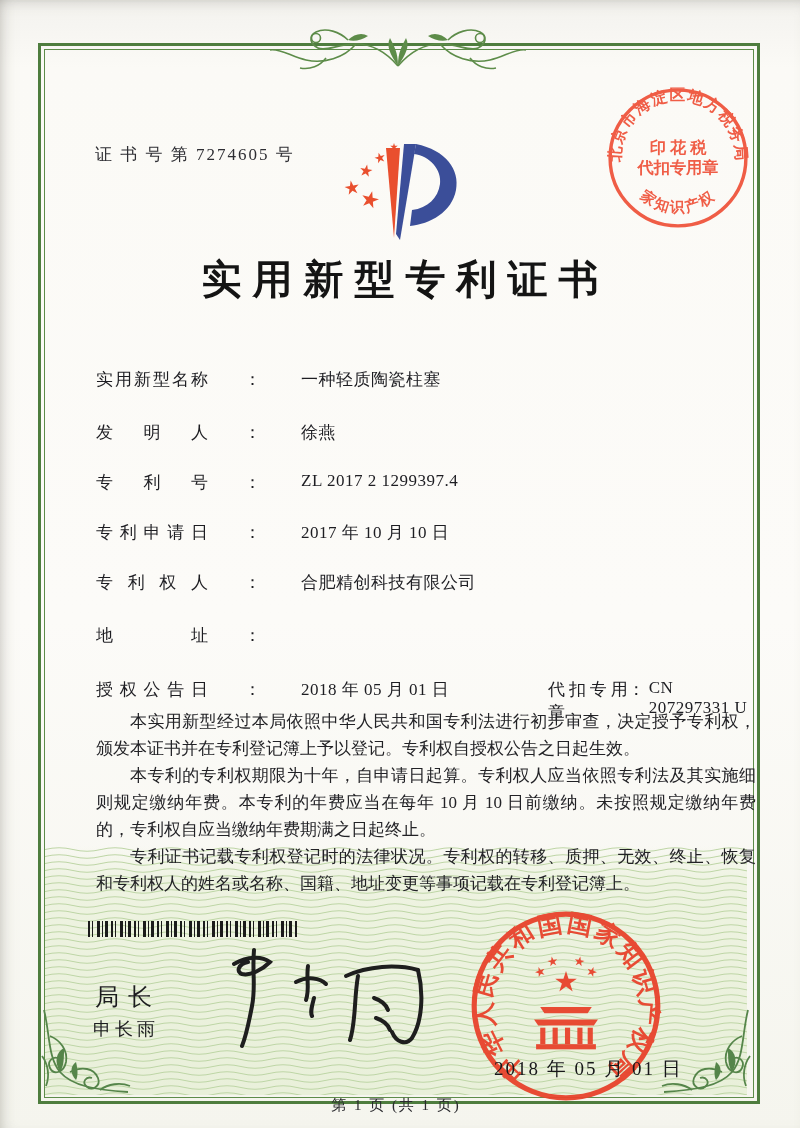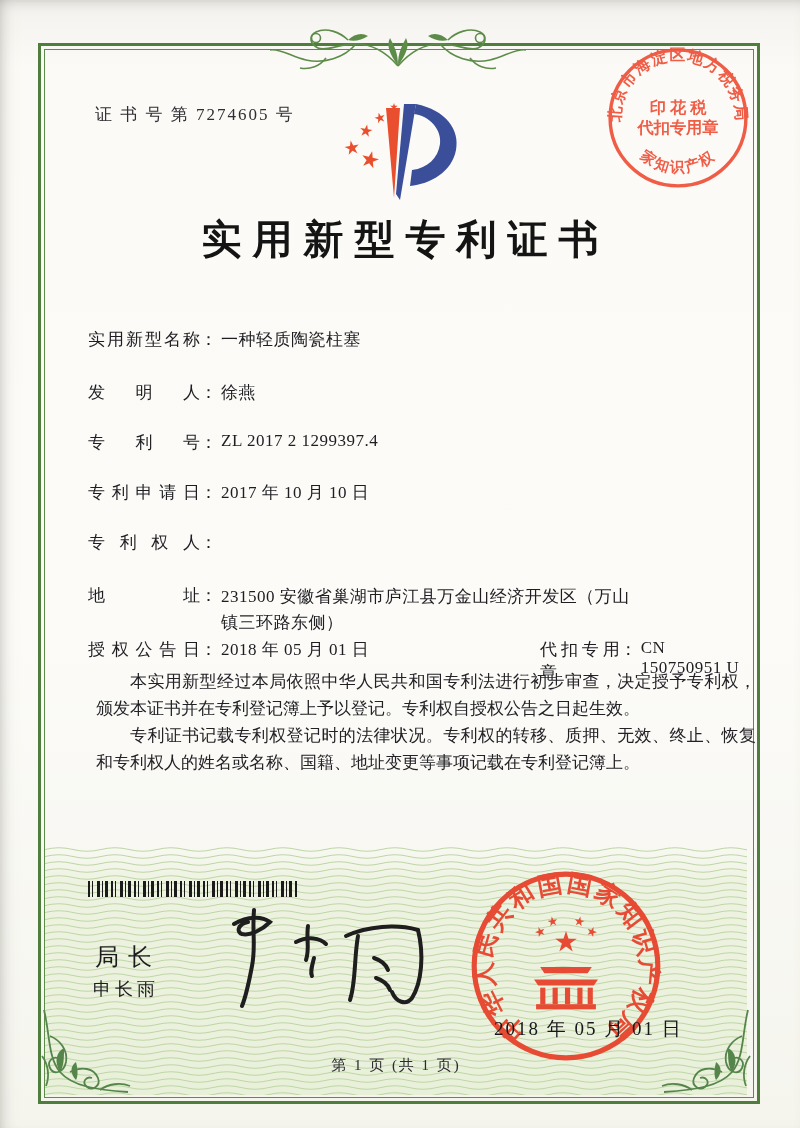--- a/index.html
+++ b/index.html
@@ -23,33 +23,33 @@
     position:absolute;inset:3px;
     border:1px solid #5d8c49;
   }
   
   .pattern-zone{
     position:absolute;left:45px;top:846px;width:702px;height:249px;
     background:linear-gradient(180deg,rgba(238,243,225,0) 0%,#eef3e1 14%,#e9f0da 100%);
     overflow:hidden;
   }
   .pattern-zone svg{position:absolute;left:0;top:0;}
-  .content{position:absolute;inset:0;z-index:3;}
+  .content{position:absolute;inset:0;z-index:3;margin-top:40px;}
   .certno{
     position:absolute;left:95px;top:103px;
     font-size:17px;color:#2e2e33;letter-spacing:2px;
   }
   .logo{position:absolute;left:330px;top:98px;}
   .title{
     position:absolute;left:0;top:212px;width:800px;
     text-align:center;font-size:40px;font-weight:bold;color:#141414;
     letter-spacing:11px;text-indent:11px;
   }
   .stamp-top{position:absolute;left:602px;top:42px;opacity:.92;}
-  .field-row{position:absolute;left:88px;font-size:17px;color:#1d1d22;display:flex;align-items:flex-start;}
+  .field-row{position:absolute;left:96px;font-size:17px;color:#1d1d22;display:flex;align-items:flex-start;gap:36px;}
   .field-label{display:inline-block;width:112px;text-align:justify;text-align-last:justify;color:#1d1d22;}
   .field-colon{display:inline-block;margin:0 4px 0 0;}
   .field-value{display:inline-block;letter-spacing:.5px;}
   .addr-value{width:420px;line-height:26px;}
   .grant-right{position:absolute;left:452px;top:0;font-size:17px;display:flex;}
   .grant-right .field-label{width:95px;}
   .body-text{
     position:absolute;left:96px;top:668px;width:660px;
     font-size:17px;line-height:27px;color:#222226;text-align:justify;
   }
@@ -193,40 +193,41 @@
       <span class="field-value">ZL 2017 2 1299397.4</span>
     </div>
     <div class="field-row" style="top:481px;">
       <span class="field-label">专利申请日</span>
         <span class="field-colon">：</span>
       <span class="field-value">2017 年 10 月 10 日</span>
     </div>
     <div class="field-row" style="top:531px;">
       <span class="field-label">专利权人</span>
         <span class="field-colon">：</span>
+      <span class="field-value">合肥精创科技有限公司</span>
     </div>
     <div class="field-row" style="top:584px;">
       <span class="field-label">地址</span>
         <span class="field-colon">：</span>
-      <span class="field-value addr-value">231500 安徽省巢湖市庐江县万金山经济开发区（万山镇三环路东侧）</span>
     </div>
 
     <div class="field-row" style="top:638px;width:660px;">
       <span class="field-label">授权公告日</span>
         <span class="field-colon">：</span>
       <span class="field-value">2018 年 05 月 01 日</span>
       <span class="grant-right">
         <span class="field-label">代扣专用章</span>
           <span class="field-colon">：</span>
-        <span class="field-value">CN 150750951 U</span>
+        <span class="field-value">CN 207297331 U</span>
       </span>
     </div>
 
     <div class="body-text">
       <p>本实用新型经过本局依照中华人民共和国专利法进行初步审查，决定授予专利权，颁发本证书并在专利登记簿上予以登记。专利权自授权公告之日起生效。</p>
+      <p>本专利的专利权期限为十年，自申请日起算。专利权人应当依照专利法及其实施细则规定缴纳年费。本专利的年费应当在每年 10 月 10 日前缴纳。未按照规定缴纳年费的，专利权自应当缴纳年费期满之日起终止。</p>
       <p>专利证书记载专利权登记时的法律状况。专利权的转移、质押、无效、终止、恢复和专利权人的姓名或名称、国籍、地址变更等事项记载在专利登记簿上。</p>
     </div>
 
     <div class="barcode"></div>
 
     <div class="director-title">局长</div>
     <div class="director-name">申长雨</div>
 
     <svg class="signature" width="230" height="110" viewBox="0 0 230 110" aria-hidden="true">
       <g fill="none" stroke="#1e1e1e" stroke-width="4" stroke-linecap="round">

